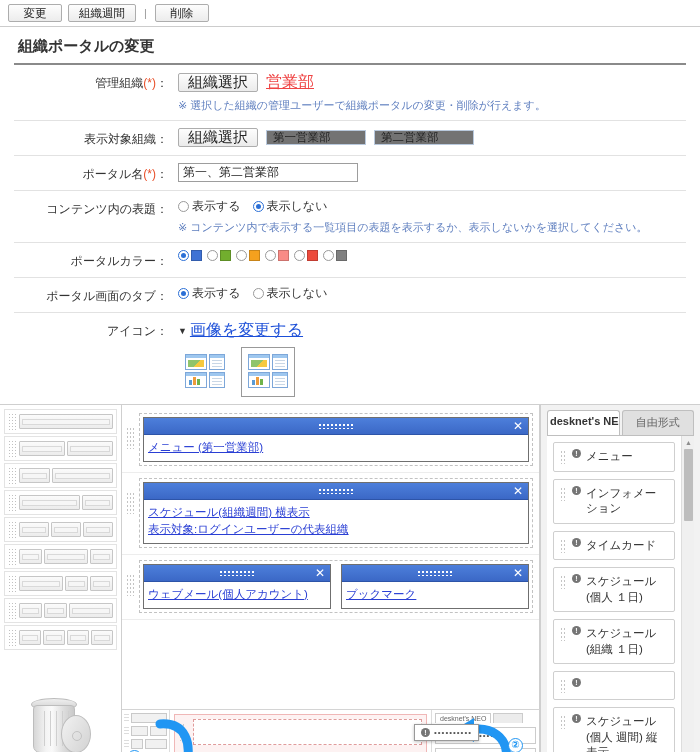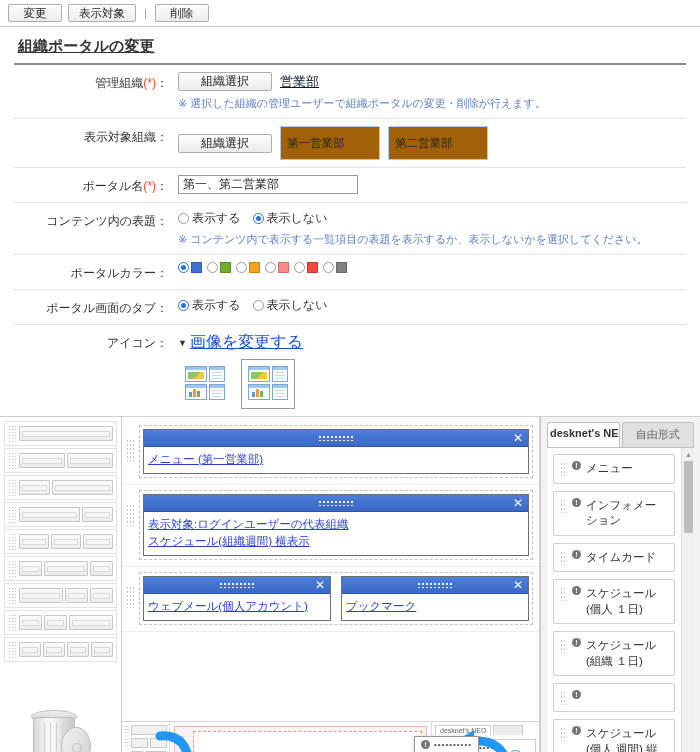--- a/index.html
+++ b/index.html
@@ -19,53 +19,53 @@
   .btn{
     min-width:54px; height:18px; padding:0 10px;
     display:inline-flex; align-items:center; justify-content:center;
     background:linear-gradient(#fdfdfd,#ececec);
     border:1px solid #adadad; border-radius:2px;
     font-size:11.5px; color:#222; cursor:pointer; white-space:nowrap;
   }
   .sep{ color:#999; padding:0 2px; font-size:11px; }
 
   
-  .title-wrap{ padding:10px 0 0 0;text-decoration:underline; }
+  .title-wrap{ padding:10px 0 0 0; }
   .page-title{
     font-size:15px; font-weight:bold; color:#333;
     padding:0 0 7px 18px;
   }
   .title-rule{ height:2px; background:#8a8a8a; margin:0 14px; }
 
   
   .form{ padding:0 14px; }
   .frow{ display:flex; border-bottom:1px solid #e2e2e2; padding:7px 0; }
   .frow:last-child{ border-bottom:none; }
   .flabel{
     width:160px; flex:0 0 160px; text-align:right;
     padding:3px 6px 0 0; font-size:12px; color:#333; white-space:nowrap;
   }
   .req{ color:#e8502a; }
   .fval{ flex:1; padding-left:4px; }
   .fline{ display:flex; align-items:center; gap:8px; }
   .note{ color:#5f7fbf; font-size:11px; margin-top:5px; }
 
   .sel-btn{
-    height:19px; padding:0 22px; display:inline-flex; align-items:center;
+    height:19px; padding:0 9px; display:inline-flex; align-items:center;
     background:linear-gradient(#fdfdfd,#ebebeb);
     border:1px solid #adadad; border-radius:2px;
-    font-size:12px; color:#222; cursor:pointer; white-space:nowrap;
+    font-size:15px; color:#222; cursor:pointer; white-space:nowrap;
   }
   .org-chip{
-    min-width:100px; height:34px; padding:0 6px;
+    min-width:100px; height:15px; padding:0 6px;
     display:inline-flex; align-items:center;
-    background:#a16207; border:1px solid #b9c9dd;
+    background:#737373; border:1px solid #b9c9dd;
     font-size:11.5px; color:#222;
   }
-  .plain-val{ font-size:13px; color:#0f172a;text-decoration:underline; }
+  .plain-val{ font-size:16px; color:#ef4444;text-decoration:underline; }
   .txtinput{
     width:180px; height:19px; padding:1px 4px;
     border:1px solid #9d9d9d; background:#fff;
     font-family:inherit; font-size:12px; color:#222;
   }
 
   
   .radio-group{ display:flex; align-items:flex-start; gap:4px; }
   .radio-item{ display:inline-flex; align-items:center; gap:3px; margin-right:8px; cursor:pointer; }
   .radio{
@@ -337,21 +337,21 @@
   .sb-thumb{
     position:absolute; left:2px; top:13px; width:9px; height:72px;
     background:#bdbdbd; border-radius:1px; cursor:grab;
   }
 </style>
 </head>
 <body>
 
 <div class="toolbar top">
   <div class="btn">変更</div>
-  <div class="btn">表示対象</div>
+  <div class="btn">組織週間</div>
   <span class="sep">|</span>
   <div class="btn">削除</div>
 </div>
 
 <div class="title-wrap">
   <div class="page-title">組織ポータルの変更</div>
   <div class="title-rule"></div>
 </div>
 
 <div class="form">
@@ -596,22 +596,22 @@
           </div>
           <div class="crow">
             <span class="crow-grip"></span>
             <div class="dropzone">
               <div class="portlet">
                 <div class="p-head">
                   <span class="p-dots"></span>
                   <span class="p-x">✕</span>
                 </div>
                 <div class="p-body">
+                  <span class="p-link">スケジュール(組織週間) 横表示</span>
                   <span class="p-link">表示対象:ログインユーザーの代表組織</span>
-                  <span class="p-link">スケジュール(組織週間) 横表示</span>
                 </div>
               </div>
             </div>
           </div>
           <div class="crow">
             <span class="crow-grip"></span>
             <div class="dropzone">
               <div class="portlet">
                 <div class="p-head">
                   <span class="p-dots"></span>

